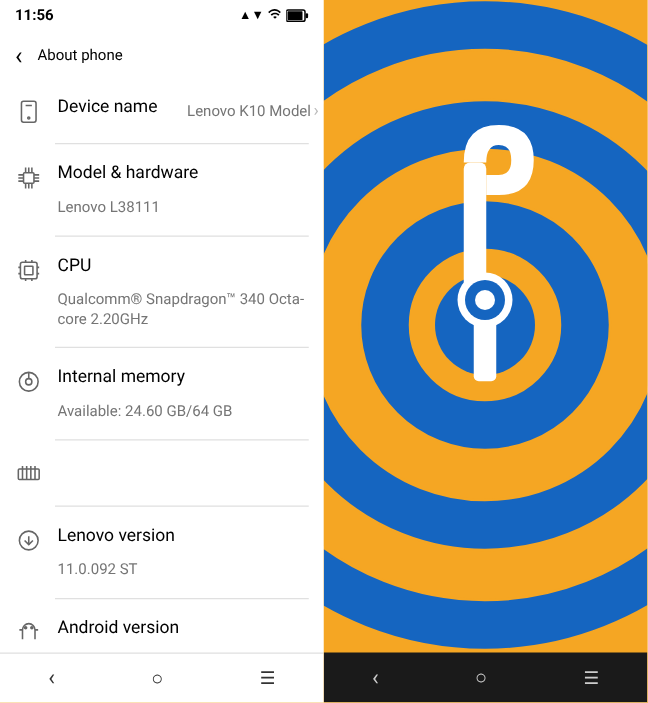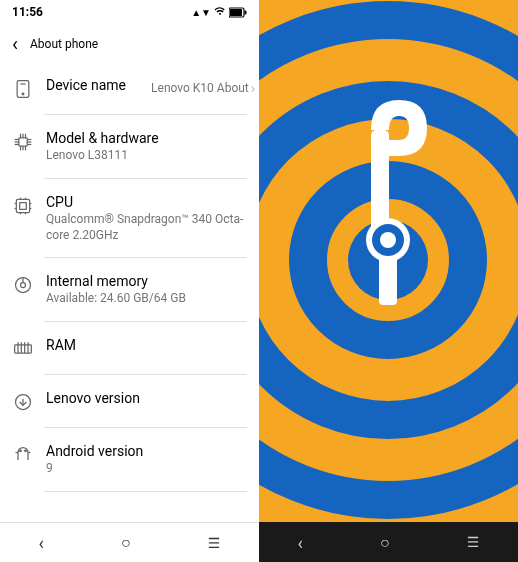--- a/index.html
+++ b/index.html
@@ -105,21 +105,21 @@
       font-size: 14px;
       color: #000;
       font-weight: 400;
       line-height: 1.3;
     }
 
     .setting-subtitle {
       font-size: 12px;
       color: #757575;
       line-height: 1.3;
-      margin-top: 1px;
+      margin-top: 11px;
     }
 
     .setting-value {
       display: flex;
       align-items: center;
       gap: 2px;
       font-size: 12px;
       color: #757575;
       flex-shrink: 0;
       align-self: center;
@@ -221,21 +221,21 @@
         <svg viewBox="0 0 24 24" fill="none" stroke="#666" stroke-width="1.5">
           <rect x="5" y="2" width="14" height="20" rx="2"></rect>
           <line x1="9" y1="6" x2="15" y2="6"></line>
           <circle cx="12" cy="18" r="1"></circle>
         </svg>
       </div>
       <div class="setting-text">
         <div class="setting-title">Device name</div>
       </div>
       <div class="setting-value">
-        <span>Lenovo K10 About</span>
+        <span>Lenovo K10 Model</span>
         <span class="chevron">›</span>
       </div>
     </div>
 
     <div class="divider"></div>
 
     <div class="setting-item">
       <div class="setting-icon">
         <svg viewBox="0 0 24 24" fill="none" stroke="#666" stroke-width="1.5">
           <rect x="7" y="7" width="10" height="10" rx="1"></rect>
@@ -308,36 +308,36 @@
           <line x1="10" y1="7" x2="10" y2="17"></line>
           <line x1="14" y1="7" x2="14" y2="17"></line>
           <line x1="18" y1="7" x2="18" y2="17"></line>
           <line x1="6" y1="4" x2="6" y2="7"></line>
           <line x1="10" y1="4" x2="10" y2="7"></line>
           <line x1="14" y1="4" x2="14" y2="7"></line>
           <line x1="18" y1="4" x2="18" y2="7"></line>
         </svg>
       </div>
       <div class="setting-text">
-        <div class="setting-title">RAM</div>
       </div>
     </div>
 
     <div class="divider"></div>
 
     <div class="setting-item">
       <div class="setting-icon">
         <svg viewBox="0 0 24 24" fill="none" stroke="#666" stroke-width="1.5">
           <circle cx="12" cy="12" r="9"></circle>
           <polyline points="8,12 12,16 16,12"></polyline>
           <line x1="12" y1="8" x2="12" y2="16"></line>
         </svg>
       </div>
       <div class="setting-text">
         <div class="setting-title">Lenovo version</div>
+        <div class="setting-subtitle">11.0.092 ST</div>
       </div>
     </div>
 
     <div class="divider"></div>
 
     <div class="setting-item">
       <div class="setting-icon">
         <svg viewBox="0 0 24 24" fill="none" stroke="#666" stroke-width="1.5">
           <path d="M6 18V9a6 6 0 0 1 12 0v9"></path>
           <circle cx="9" cy="7" r="1" fill="#666"></circle>

